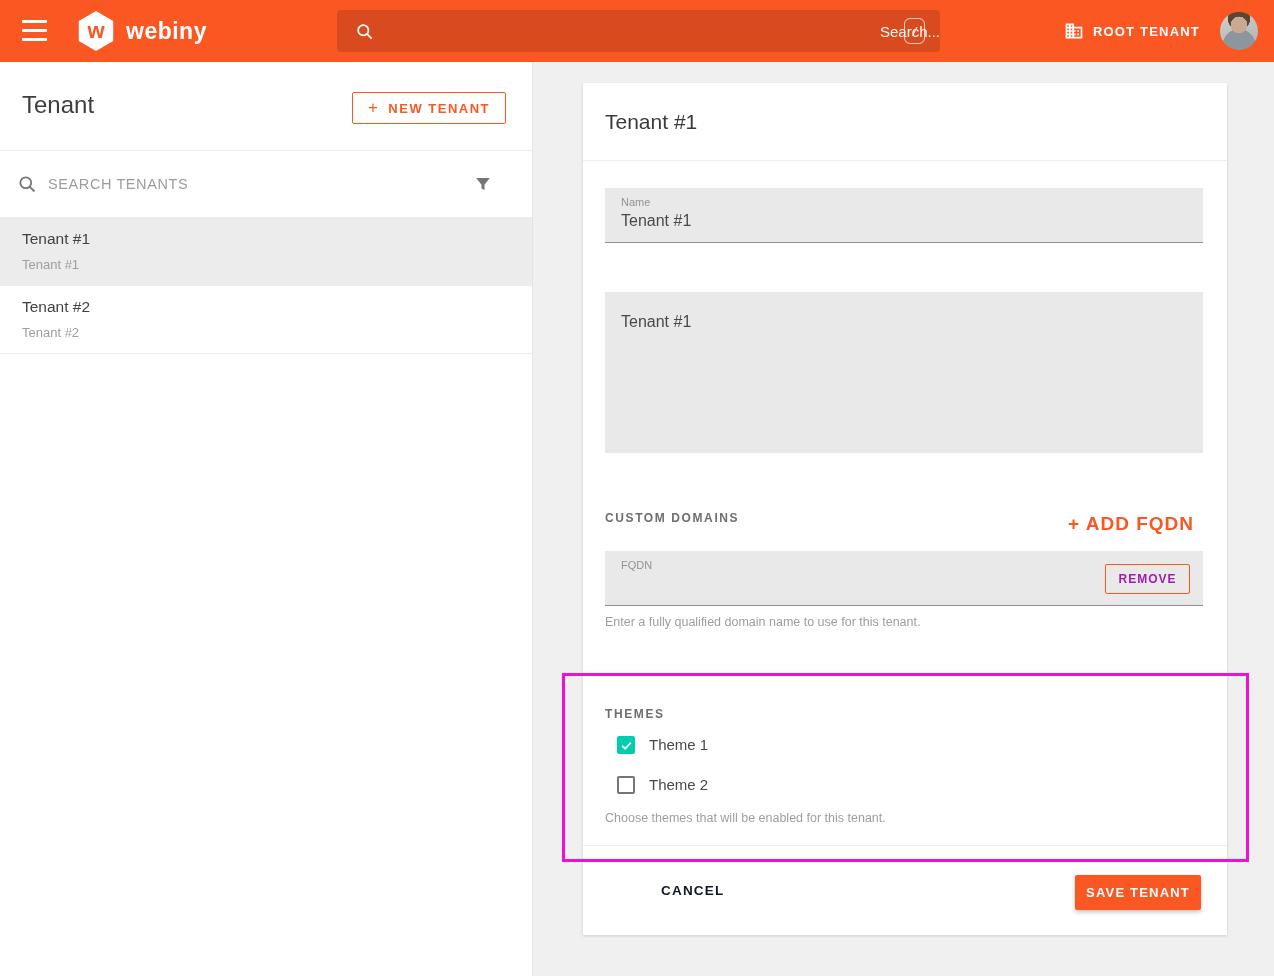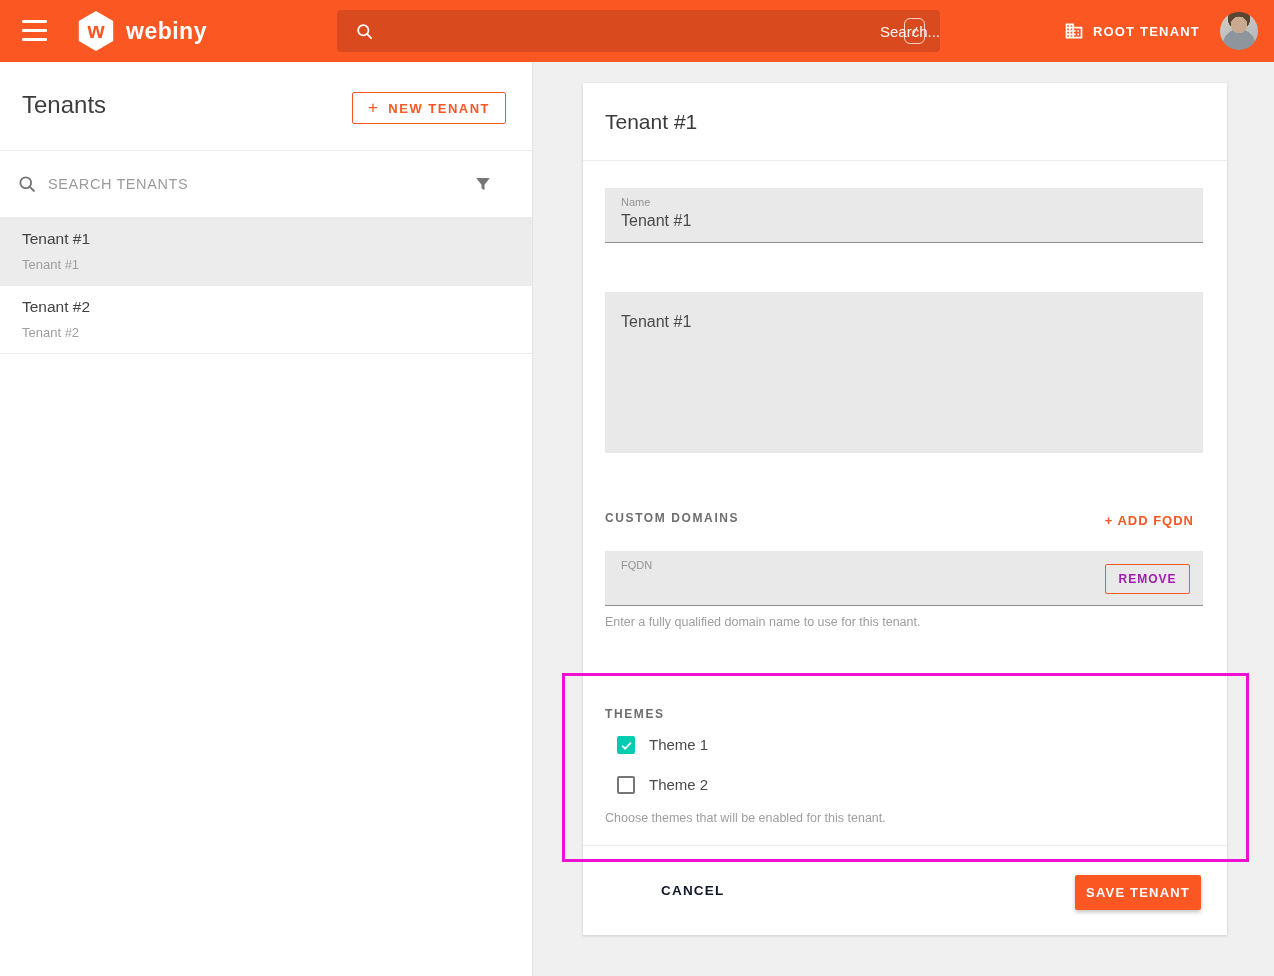--- a/index.html
+++ b/index.html
@@ -113,21 +113,21 @@
   .fld-desc { top: 209px; height: 161px; }
   .fld-desc .fld-value { margin-top: 13px; }
 
   .section-label {
     position: absolute; left: 22px;
     font-size: 12px; font-weight: 700; color: #6e6e6e; letter-spacing: 1.6px;
   }
   .lbl-domains { top: 428px; }
   .add-fqdn {
     position: absolute; right: 33px; top: 430px;
-    color: #fa5723; font-size: 13px; font-weight: 700; letter-spacing: 1px; cursor: pointer;
+    color: #fa5723; font-size: 19px; font-weight: 700; letter-spacing: 1px; cursor: pointer;
   }
   .fld-fqdn { top: 468px; height: 55px; }
   .remove-btn {
     position: absolute; right: 13px; top: 13px; width: 85px; height: 30px;
     border: 1px solid #fa5723; border-radius: 2px; background: transparent;
     color: #a21caf; font-size: 12px; font-weight: 700; letter-spacing: 1px; cursor: pointer;
     font-family: "Liberation Sans", sans-serif;
   }
   .helper { position: absolute; left: 22px; font-size: 12.5px; color: #9e9e9e; }
   .helper-fqdn { top: 532px; }
@@ -198,21 +198,21 @@
           <path fill="#fff" d="M12 7V3H2v18h20V7H12zM6 19H4v-2h2v2zm0-4H4v-2h2v2zm0-4H4V9h2v2zm0-4H4V5h2v2zm4 12H8v-2h2v2zm0-4H8v-2h2v2zm0-4H8V9h2v2zm0-4H8V5h2v2zm10 12h-8v-2h2v-2h-2v-2h2v-2h-2V9h8v10zm-2-8h-2v2h2v-2zm0 4h-2v2h2v-2z"></path>
         </svg>
     </span>
     <span class="label">ROOT TENANT</span>
   </div>
   <div class="avatar"></div>
 </div>
 
 <div class="sidebar">
   <div class="sidebar-header">
-    <div class="sidebar-title">Tenants</div>
+    <div class="sidebar-title">Tenant</div>
     <button class="new-tenant-btn">
       <span class="plus">+</span>
       <span>NEW TENANT</span>
     </button>
   </div>
   <div class="sidebar-search">
     <span class="search-glyph">
       <svg width="20" height="20" viewBox="0 0 24 24">
           <path fill="none" stroke="#757575" stroke-width="2.2" d="M10.5 4a6.5 6.5 0 1 0 0 13 6.5 6.5 0 0 0 0-13zm4.9 11.4L21 21"></path>
         </svg>

